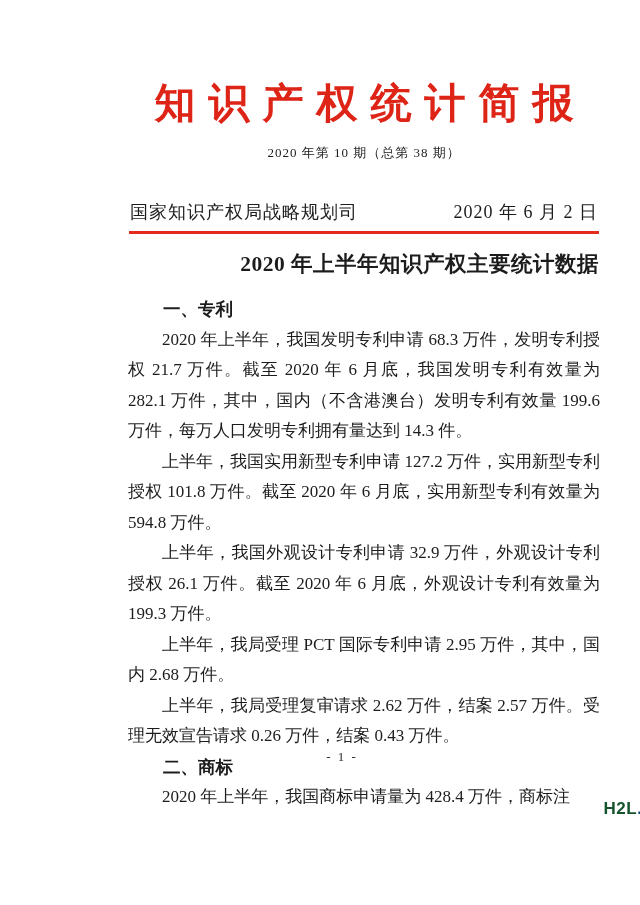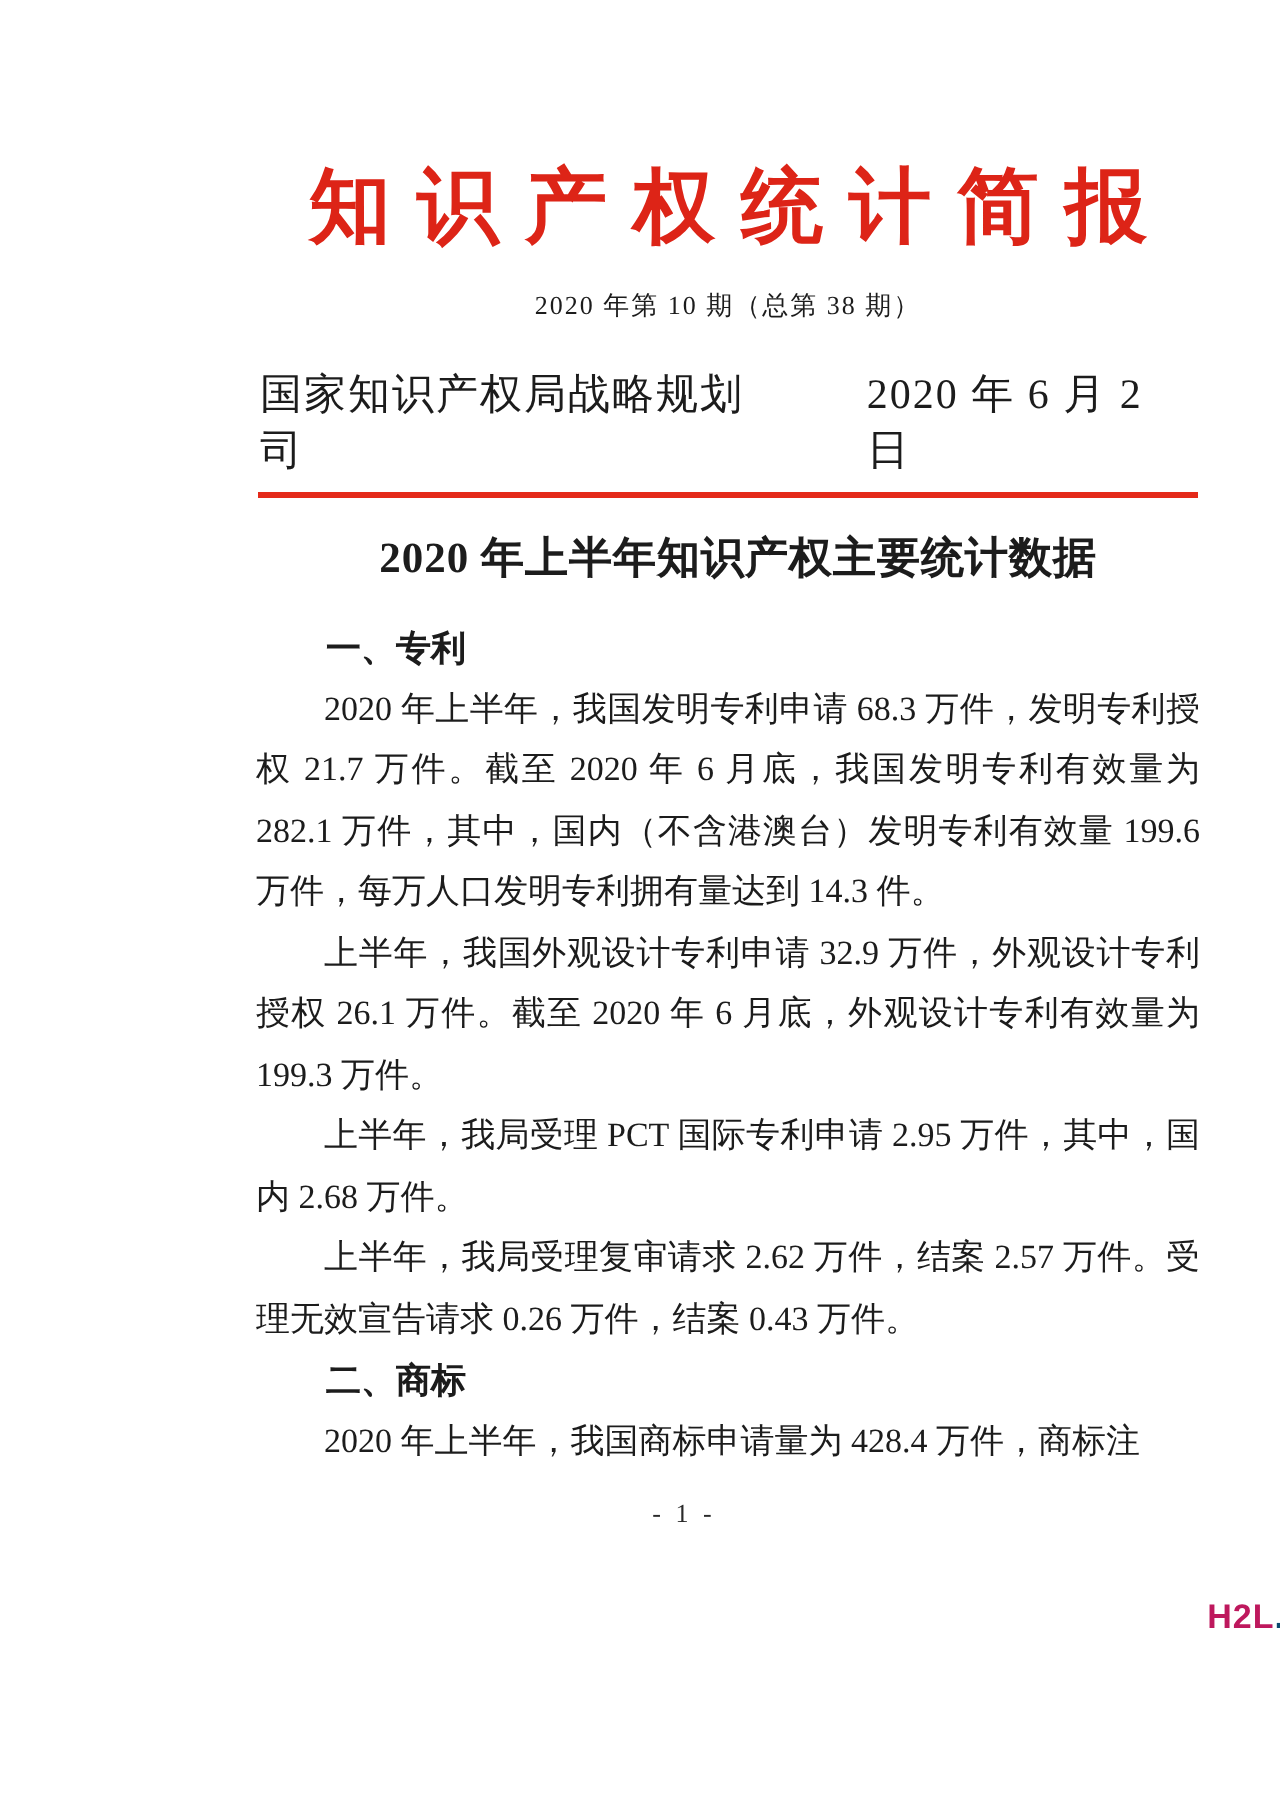--- a/index.html
+++ b/index.html
@@ -23,25 +23,25 @@
     padding-left: 13px; 
     font-family: "DejaVu Serif", serif;
   }
   .issue-line {
     margin-top: 13px;
     text-align: center;
     font-size: 13px;
     letter-spacing: 1px;
   }
   .meta-row {
-    margin: 21px 86px 0 86px;
+    margin: 38px 86px 0 86px;
     display: flex;
     justify-content: space-between;
     align-items: baseline;
-    font-size: 21px;
+    font-size: 18px;
     letter-spacing: 1px;
     gap: 42px;
   }
   .red-rule {
     margin: 7px 85px 0 85px;
     height: 3px;
     background: #e42a1a;
   }
   .headline-row {
     margin: 15px 85px 0 85px;
@@ -51,21 +51,21 @@
   .badge {
     border: 2px dotted #1b1b1b;
     padding: 8px 14px;
     font-size: 17px;
     font-weight: bold;
     letter-spacing: 3px;
     flex: 0 0 auto;
   }
   .headline {
     flex: 1;
-    text-align: center;
+    text-align: right;
     font-size: 21.5px;
     font-weight: bold;
     letter-spacing: 0.5px;
     padding-left: 10px;
     white-space: nowrap;
   }
   .doc-body {
     margin: 16px 84px 0 84px;
     font-size: 17px;
     line-height: 30.5px;
@@ -93,21 +93,21 @@
   }
   .watermark {
     position: absolute;
     right: 16px;
     bottom: 10px;
     font-family: "Liberation Sans", sans-serif;
     font-weight: bold;
     font-size: 17px;
     letter-spacing: 0.5px;
   }
-  .wm-primary { color: #be185d; }
+  .wm-primary { color: #14532d; }
   .wm-secondary { color: #0c4a6e; }
 </style>
 </head>
 <body>
 
 <div class="page">
 
   <div class="masthead-title">知识产权统计简报</div>
 
   <div class="issue-line">2020 年第 10 期（总第 38 期）</div>
@@ -119,20 +119,21 @@
 
   <div class="red-rule"></div>
 
   <div class="headline-row">
     <span class="headline">2020 年上半年知识产权主要统计数据</span>
   </div>
 
   <div class="doc-body">
     <div class="sec-heading">一、专利</div>
     <p>2020 年上半年，我国发明专利申请 68.3 万件，发明专利授权 21.7 万件。截至 2020 年 6 月底，我国发明专利有效量为 282.1 万件，其中，国内（不含港澳台）发明专利有效量 199.6 万件，每万人口发明专利拥有量达到 14.3 件。</p>
+    <p>上半年，我国实用新型专利申请 127.2 万件，实用新型专利授权 101.8 万件。截至 2020 年 6 月底，实用新型专利有效量为 594.8 万件。</p>
     <p>上半年，我国外观设计专利申请 32.9 万件，外观设计专利授权 26.1 万件。截至 2020 年 6 月底，外观设计专利有效量为 199.3 万件。</p>
     <p>上半年，我局受理 PCT 国际专利申请 2.95 万件，其中，国内 2.68 万件。</p>
     <p>上半年，我局受理复审请求 2.62 万件，结案 2.57 万件。受理无效宣告请求 0.26 万件，结案 0.43 万件。</p>
     <div class="sec-heading">二、商标</div>
     <p>2020 年上半年，我国商标申请量为 428.4 万件，商标注</p>
   </div>
 
   <div class="page-number">- 1 -</div>
 
   <div class="watermark">

